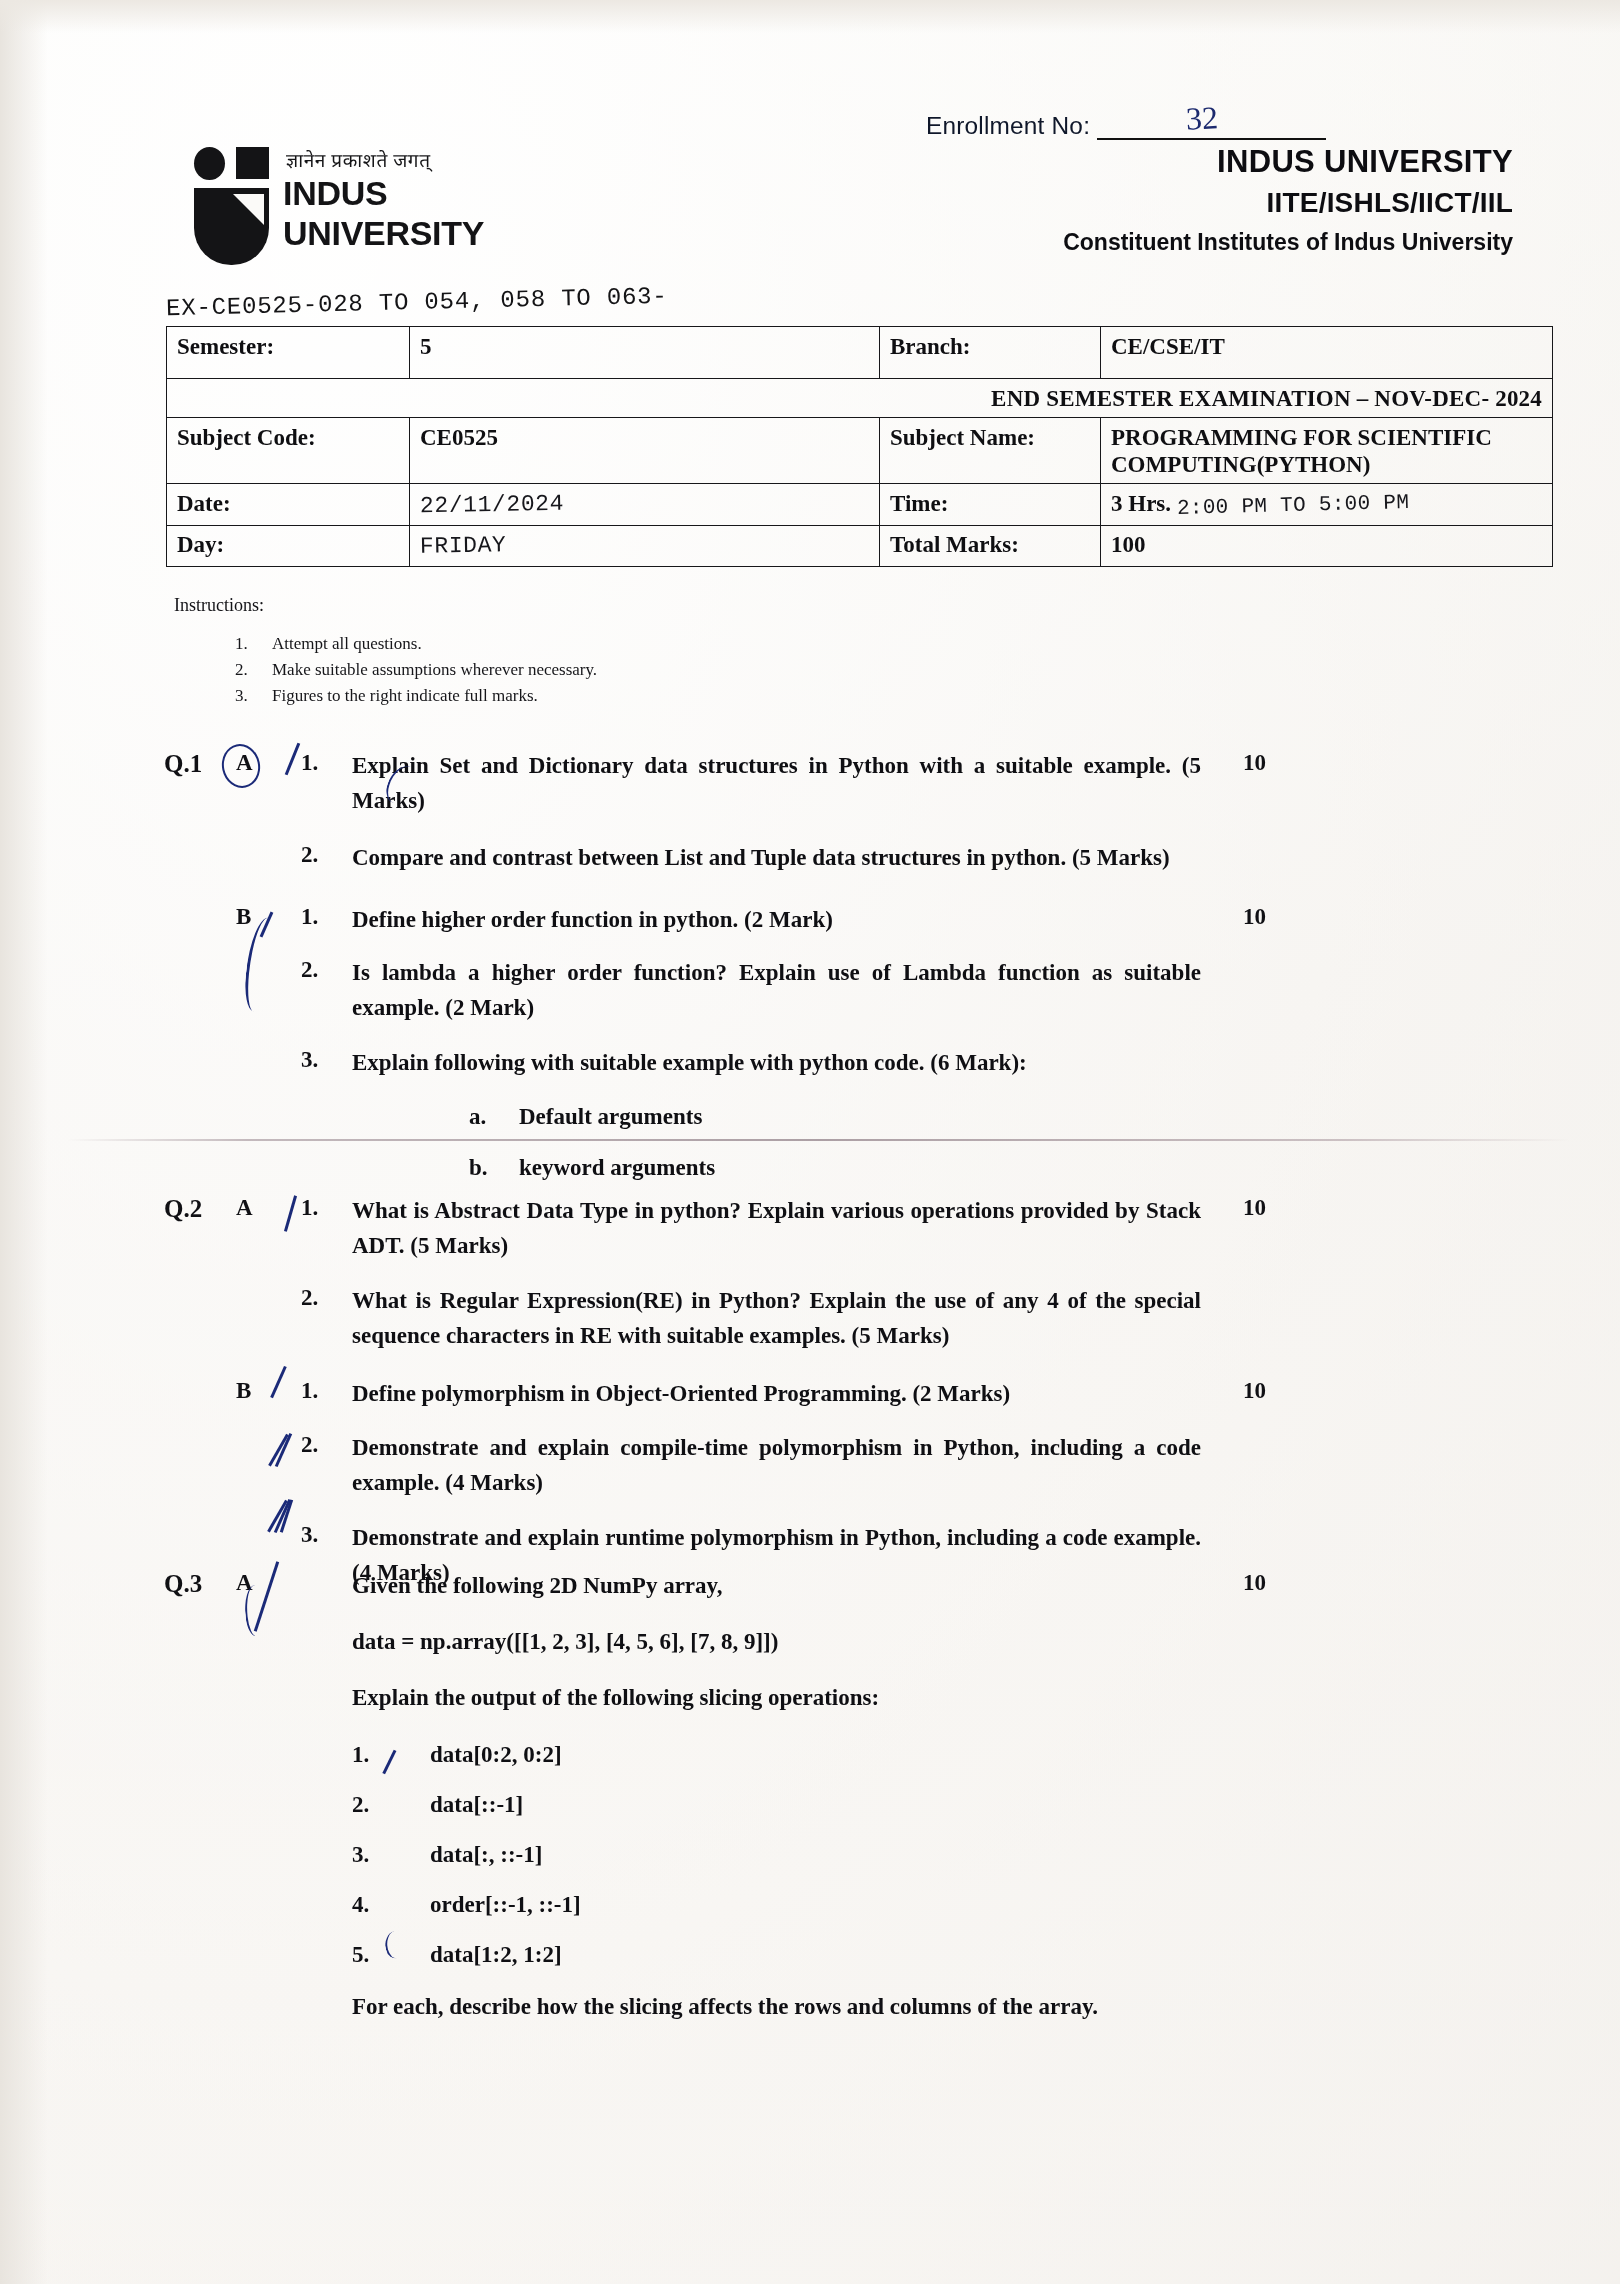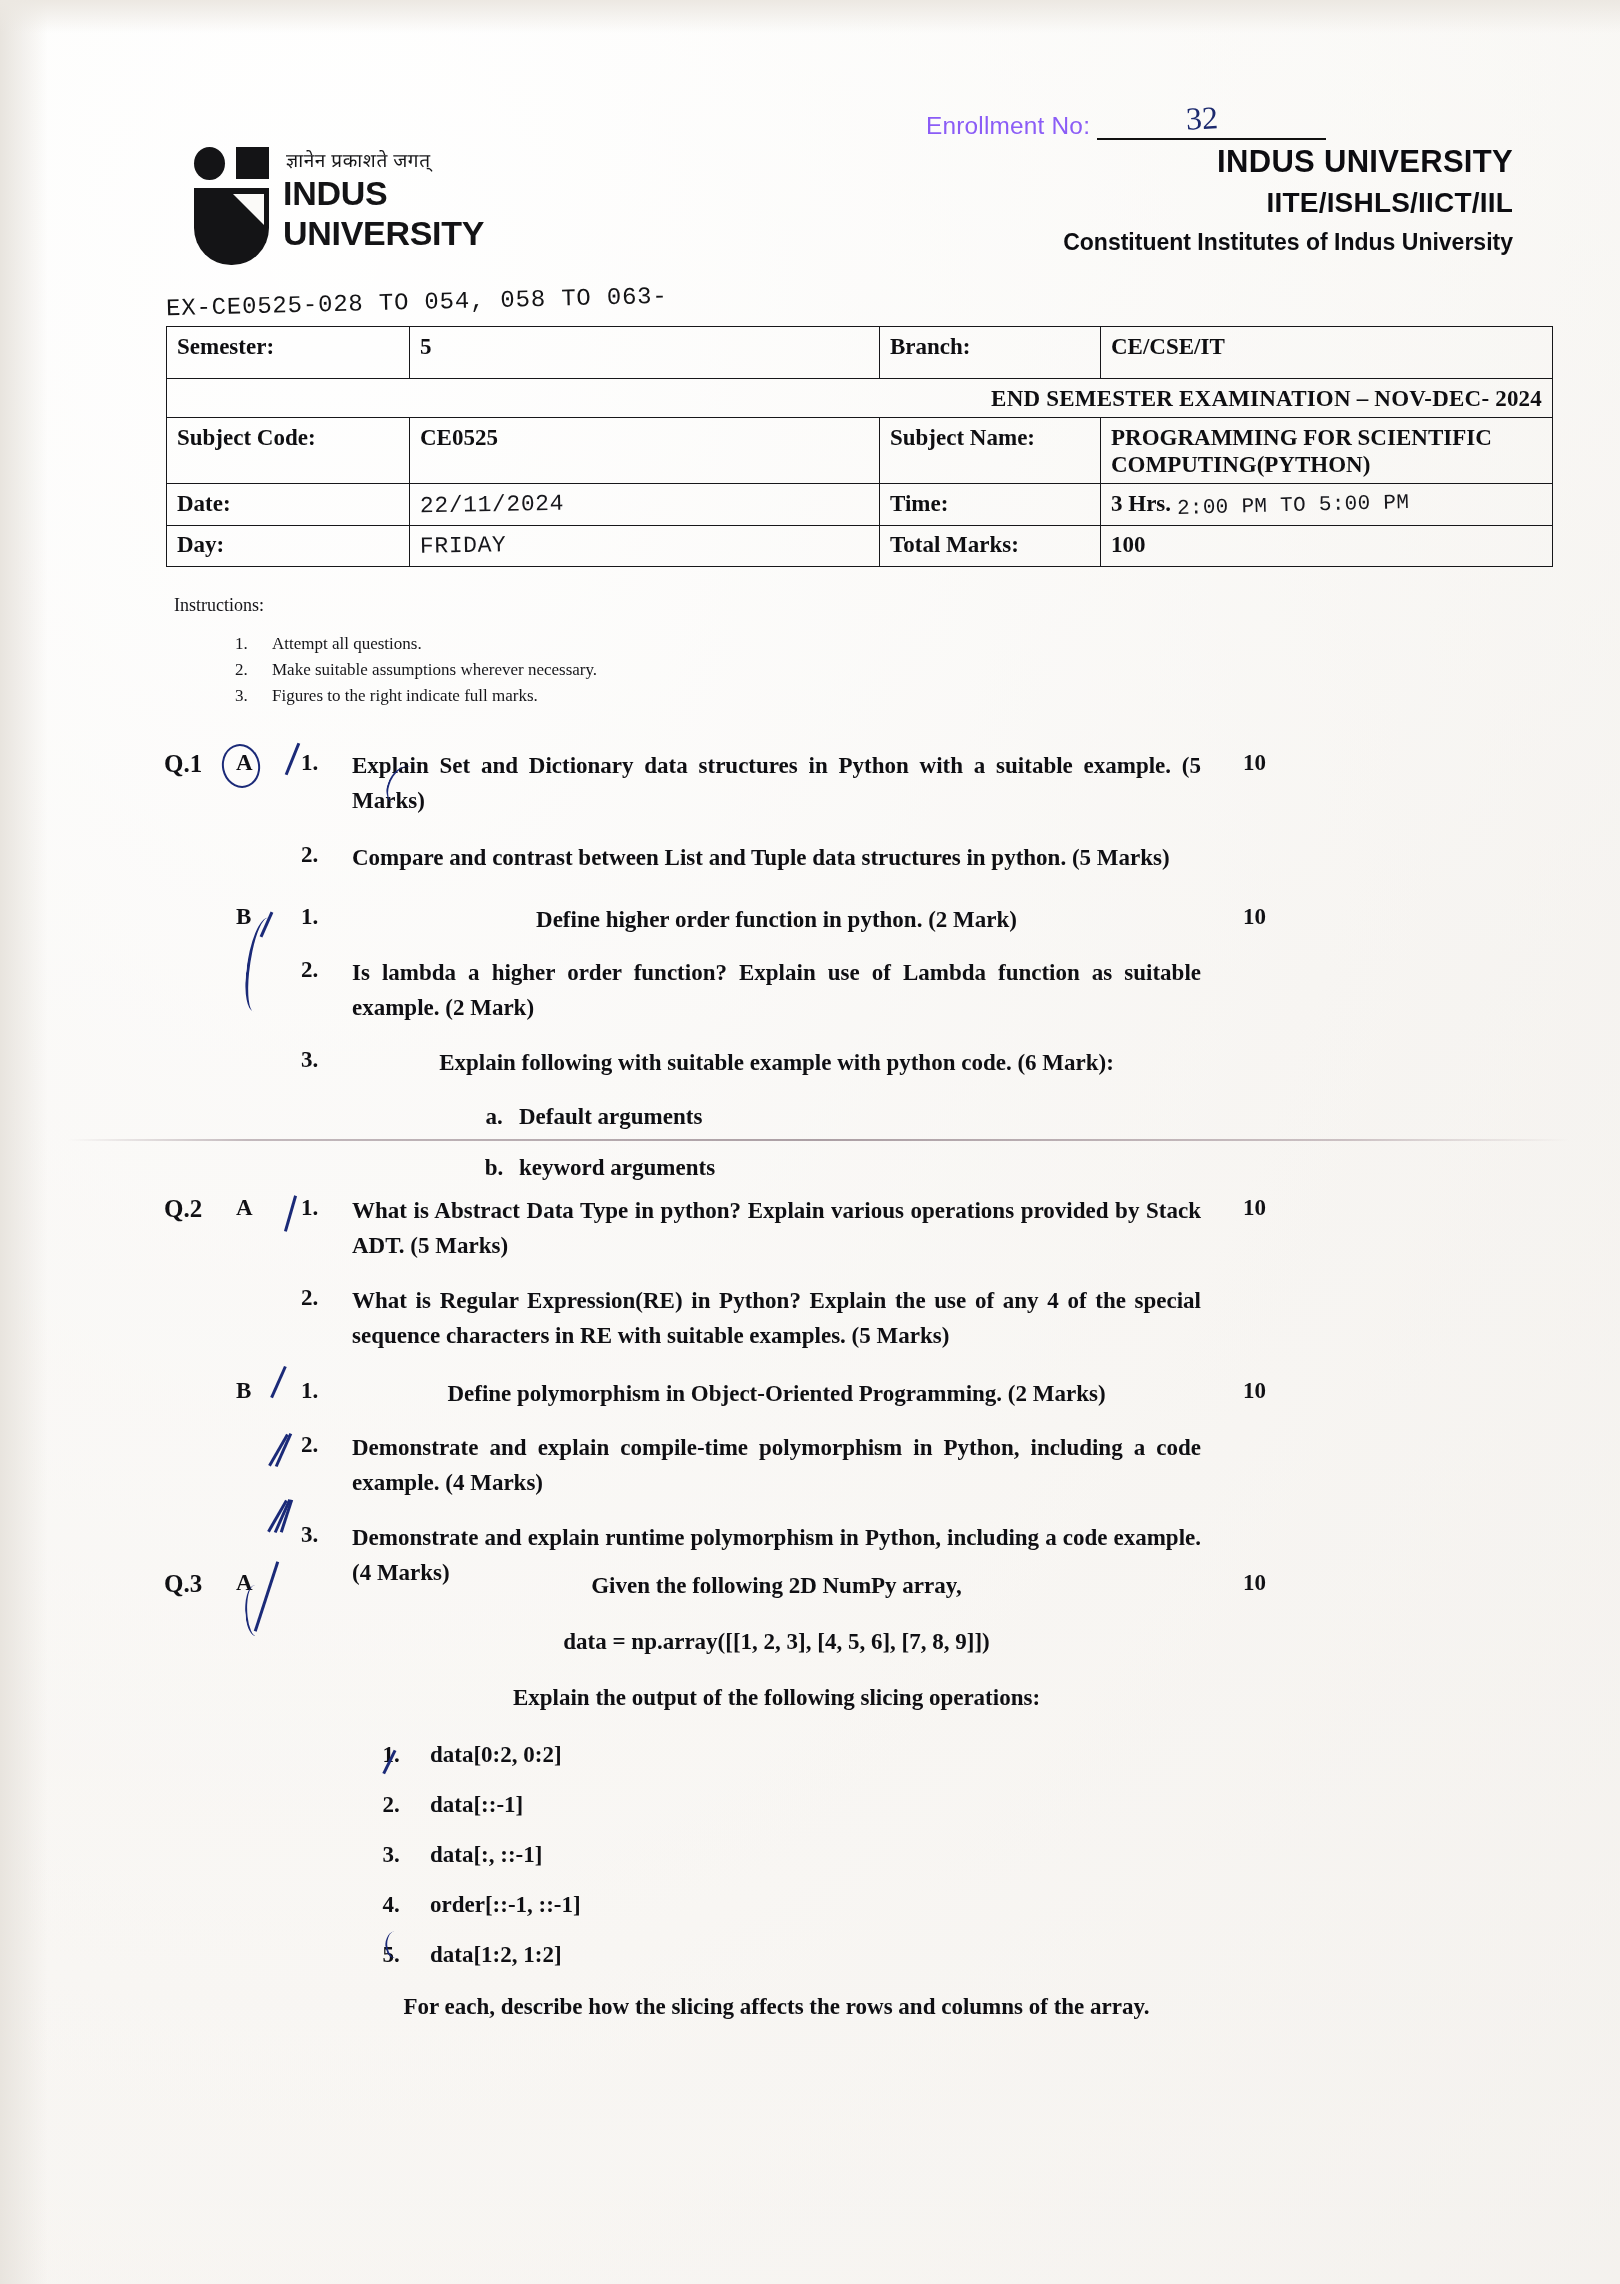--- a/index.html
+++ b/index.html
@@ -50,21 +50,21 @@
   .enroll-row {
     position: absolute;
     left: 926px;
     top: 109px;
     display: flex;
     align-items: flex-end;
   }
   .enroll-label {
     font-family: "Liberation Sans", sans-serif;
     font-size: 24.4px;
-    color: #8b5cf6;
+    color: #0f172a;
     letter-spacing: 0.2px;
     white-space: nowrap;
   }
   .enroll-blank {
     position: relative;
     width: 229px;
     border-bottom: 2.8px solid #111;
     margin-left: 6.7px;
     height: 29px;
   }
@@ -297,21 +297,21 @@
   .col-body {
     width: 849px;
     flex: none;
     font-family: "Liberation Serif", serif;
     font-weight: bold;
     font-size: 23px;
     color: #0f0f13;
     line-height: 1.52;
     text-align: justify;
   }
-  .col-body.nojust { text-align: center; }
+  .col-body.nojust { text-align: left; }
   .col-marks {
     width: 100px;
     flex: none;
     text-align: left;
     padding-left: 42px;
     font-family: "Liberation Serif", serif;
     font-weight: bold;
     font-size: 23px;
     color: #101014;
     padding-top: 1.1px;

